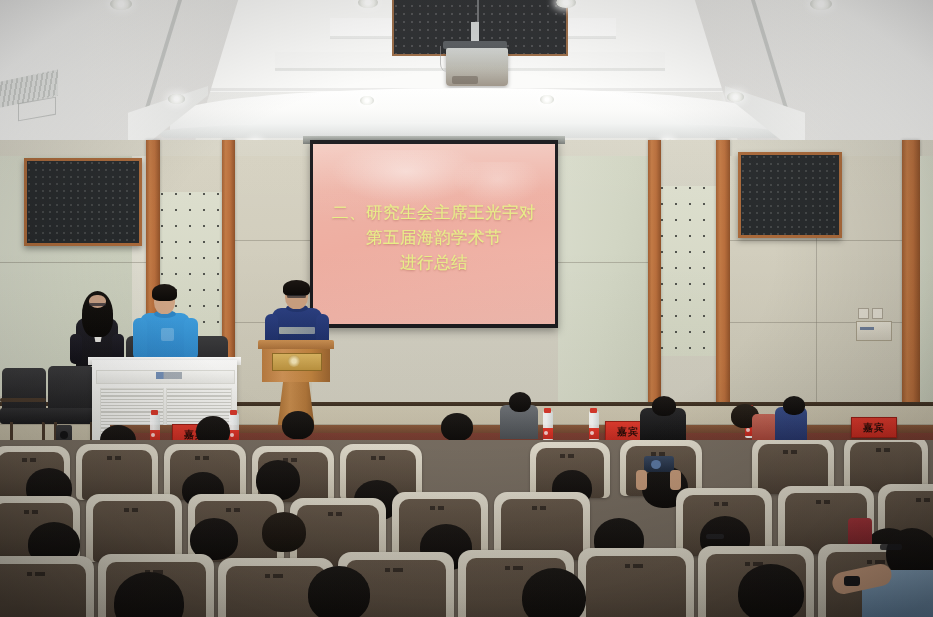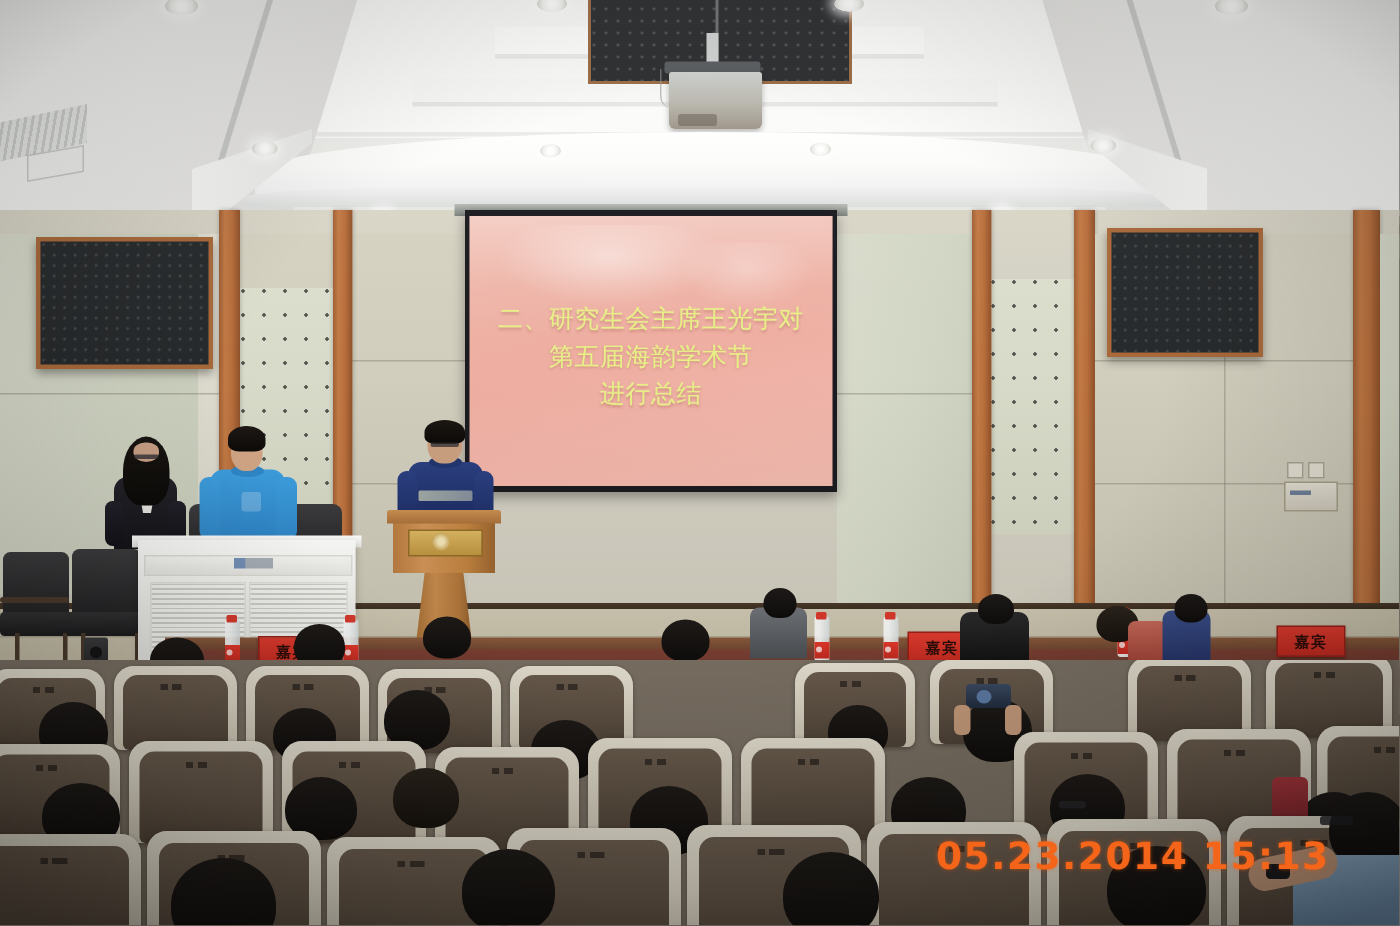--- a/index.html
+++ b/index.html
@@ -690,15 +690,14 @@
     <div class="pax-head" style="left:886px;top:88px;width:52px;height:50px;"></div>
     <div style="position:absolute;left:880px;top:104px;width:22px;height:6px;background:rgba(30,30,35,.82);border-radius:2px;"></div>
     <div style="position:absolute;left:862px;top:130px;width:78px;height:48px;background:linear-gradient(#8fb0cd,#6c8fb0);border-radius:10px 0 0 0;"></div>
     <div style="position:absolute;left:832px;top:128px;width:60px;height:22px;background:#cfa283;border-radius:11px;transform:rotate(-12deg);"></div>
     <div style="position:absolute;left:844px;top:136px;width:16px;height:10px;background:#1b1b1e;border-radius:3px;"></div>
   </div>
 
   <div class="warmcast"></div>
   <div class="vignette"></div>
 
-  <div class="timestamp">05.23.2014  15:13</div>
 
 </div>
 
 </body></html>

